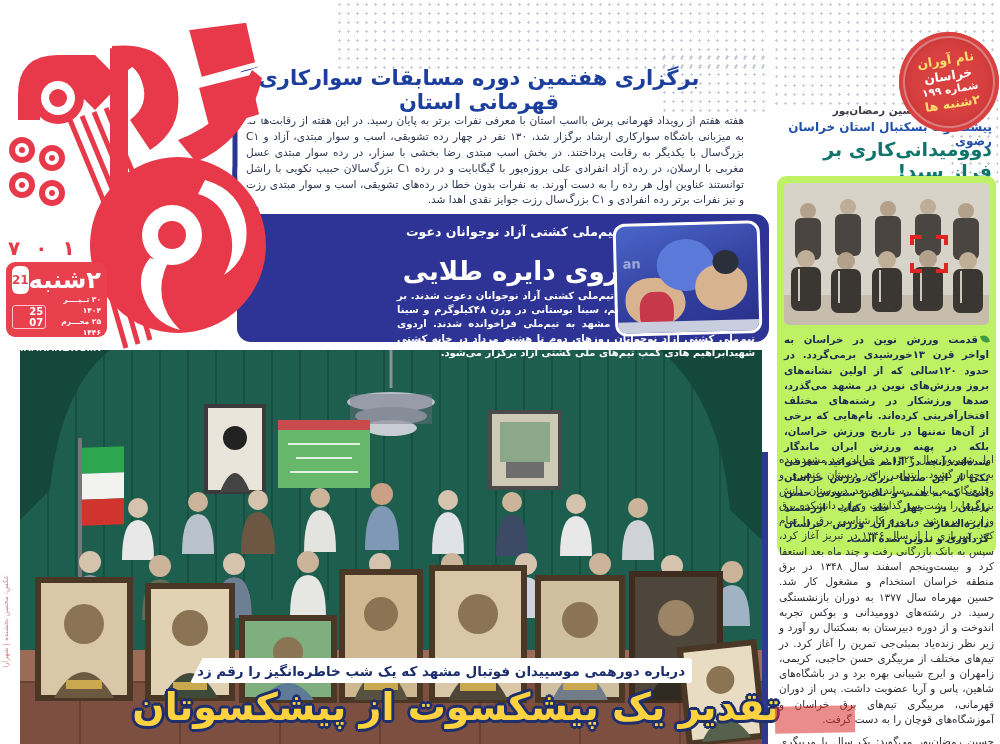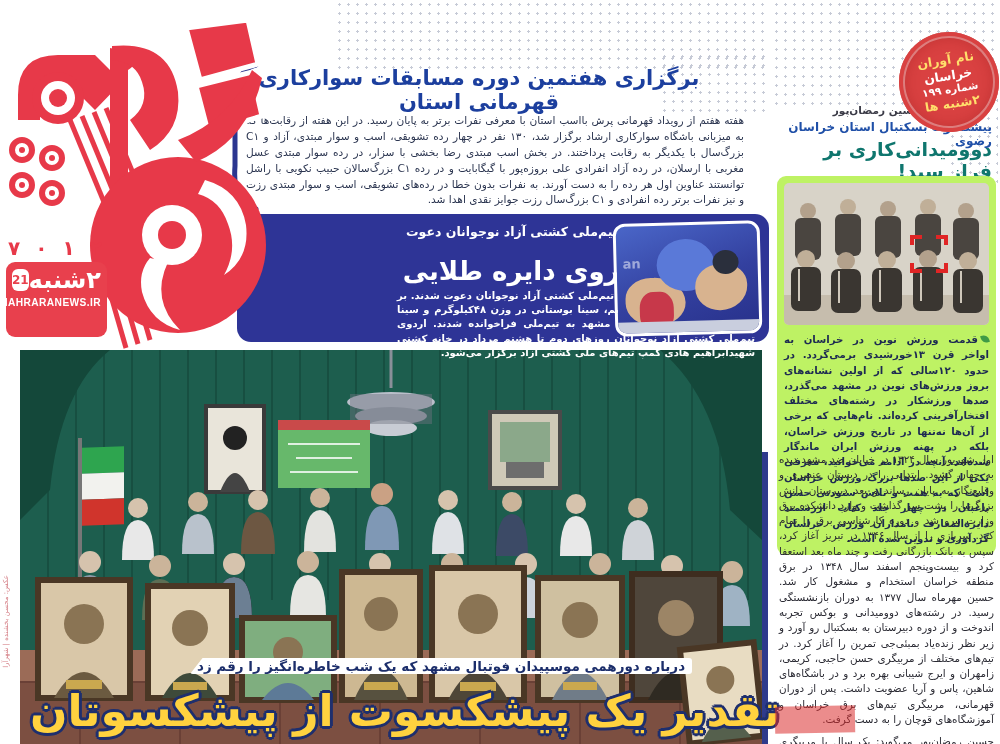--- a/index.html
+++ b/index.html
@@ -21,21 +21,21 @@
     display:flex; justify-content:space-between; direction:rtl; padding:0 4px;
   }
   #date-box {
     left:6px; top:262px; width:101px; height:75px; z-index:7;
     background:#e8404d; border-radius:9px; color:#fff; direction:rtl;
     padding:4px 6px 2px 6px;
   }
   #date-box .row1 { display:flex; justify-content:space-between; align-items:center; }
   #weekday { font-size:24px; font-weight:bold; letter-spacing:-0.5px; }
   #greg-day {
-    width:22px; height:22px; background:#fff; border-radius:6px; color:#e8404d;
+    width:22px; height:28px; background:#fff; border-radius:6px; color:#e8404d;
     font-size:12px; font-weight:bold; display:flex; align-items:center; justify-content:center;
   }
   #date-box .row2 { display:flex; justify-content:space-between; margin-top:1px; }
   .jdates { font-size:7.5px; line-height:1.45; text-align:right; font-weight:bold; }
   #greg-my { font-size:10px; font-weight:bold; align-self:center; border:1px solid rgba(255,255,255,.7); border-radius:3px; padding:0 2px; }
   #site-url { font-size:10.2px; font-weight:bold; text-align:center; letter-spacing:.4px; margin-top:3px; font-family:"Liberation Sans",sans-serif; }
   
   #eq-bracket { left:228px; top:62px; z-index:2; }
   #eq-head {
     left:229px; top:66px; width:500px; z-index:2; direction:rtl; text-align:center;
@@ -64,28 +64,28 @@
   
   #main-photo {
     left:20px; top:350px; width:742px; height:394px; z-index:2;
     background:#1d5e4e; overflow:hidden;
   }
   #photo-credit {
     left:2px; top:575px; z-index:3; writing-mode:vertical-rl; transform:rotate(180deg);
     color:#d57f86; font-size:7px; letter-spacing:.5px;
   }
   #caption-strip {
-    left:190px; top:658px; width:502px; height:16px; z-index:5;
+    left:190px; top:658px; width:502px; height:25px; z-index:5;
     background:#fff; border-radius:3px; clip-path:polygon(2.5% 0, 100% 0, 100% 100%, 0 100%);
     display:flex; align-items:center; justify-content:center;
     color:#1c2e6b; font-size:13.5px; font-weight:bold; direction:rtl;
   }
   #big-headline {
     left:180px; top:686px; width:600px; z-index:6; direction:rtl; text-align:center;
-    font-size:44px; font-weight:bold; color:#ffd23f; white-space:nowrap; line-height:1.15;
+    font-size:38px; font-weight:bold; color:#ffd23f; white-space:nowrap; line-height:1.15;
     text-shadow:
       -3px 0 #1e2f6e, 3px 0 #1e2f6e, 0 -3px #1e2f6e, 0 3px #1e2f6e,
       -2px -2px #1e2f6e, 2px -2px #1e2f6e, -2px 2px #1e2f6e, 2px 2px #1e2f6e;
   }
   #v-rule { left:762px; top:452px; width:6px; height:292px; background:#2e3a8c; z-index:2; }
   
   #badge {
     left:899px; top:32px; width:100px; height:100px; z-index:8;
     background:#d94141; border-radius:50%; transform:rotate(-9deg);
     box-shadow: inset 0 0 0 4px #d94141, inset 0 0 0 6px rgba(255,255,255,.35), inset 0 0 18px rgba(120,10,10,.45);
@@ -163,20 +163,27 @@
   <span>۲</span>
     <span>۱</span>
     <span>۰</span>
     <span>۷</span>
 </div>
 
 <div id="date-box" class="abs">
   <div class="row1">
     <span id="weekday">۲شنبه</span>
     <span id="greg-day">21</span>
+  </div>
+  <div class="row2">
+    <div class="jdates">
+      <div>۳۰ تــیــــر ۱۴۰۴</div>
+      <div>۲۵ محـــرم ۱۴۴۶</div>
+    </div>
+    <span id="greg-my"><span>25</span> <span>07</span></span>
   </div>
   <div id="site-url">SHAHRARANEWS.IR</div>
 </div>
 
 <svg id="eq-bracket" class="abs" width="32" height="150" viewBox="0 0 32 150">
   <path d="M28 3 Q4 10 7 48 L7 104 Q4 142 28 147" fill="none" stroke="#2b3690" stroke-width="5" stroke-linecap="round"></path>
 </svg>
 <h1 id="eq-head" class="abs">برگزاری هفتمین دوره مسابقات سوارکاری قهرمانی استان</h1>
 <p id="eq-body" class="abs">هفته هفتم از رویداد قهرمانی پرش بااسب استان با معرفی نفرات برتر به پایان رسید. در این هفته از رقابت‌ها که به میزبانی باشگاه سوارکاری ارشاد برگزار شد، ۱۳۰ نفر در چهار رده تشویقی، اسب و سوار مبتدی، آزاد و C۱ بزرگ‌سال با یکدیگر به رقابت پرداختند. در بخش اسب مبتدی رضا بخشی با سزار، در رده سوار مبتدی عسل مغربی با ارسلان، در رده آزاد انفرادی علی بروزه‌پور با گیگابایت و در رده C۱ بزرگ‌سالان حبیب نکویی با راشل توانستند عناوین اول هر رده را به دست آورند. به نفرات بدون خطا در رده‌های تشویقی، اسب و سوار مبتدی رزت و نیز نفرات برتر رده انفرادی و C۱ بزرگ‌سال رزت جوایز نقدی اهدا شد.</p>
 

